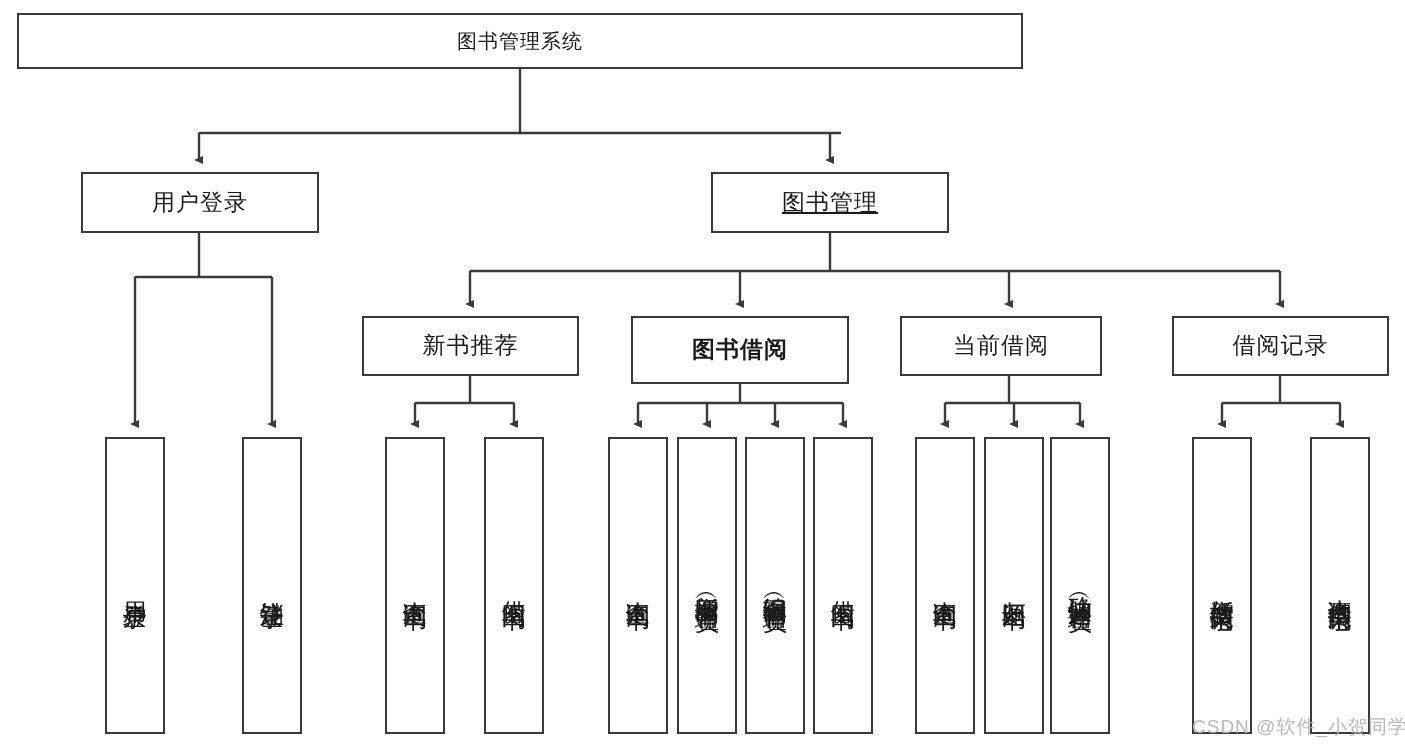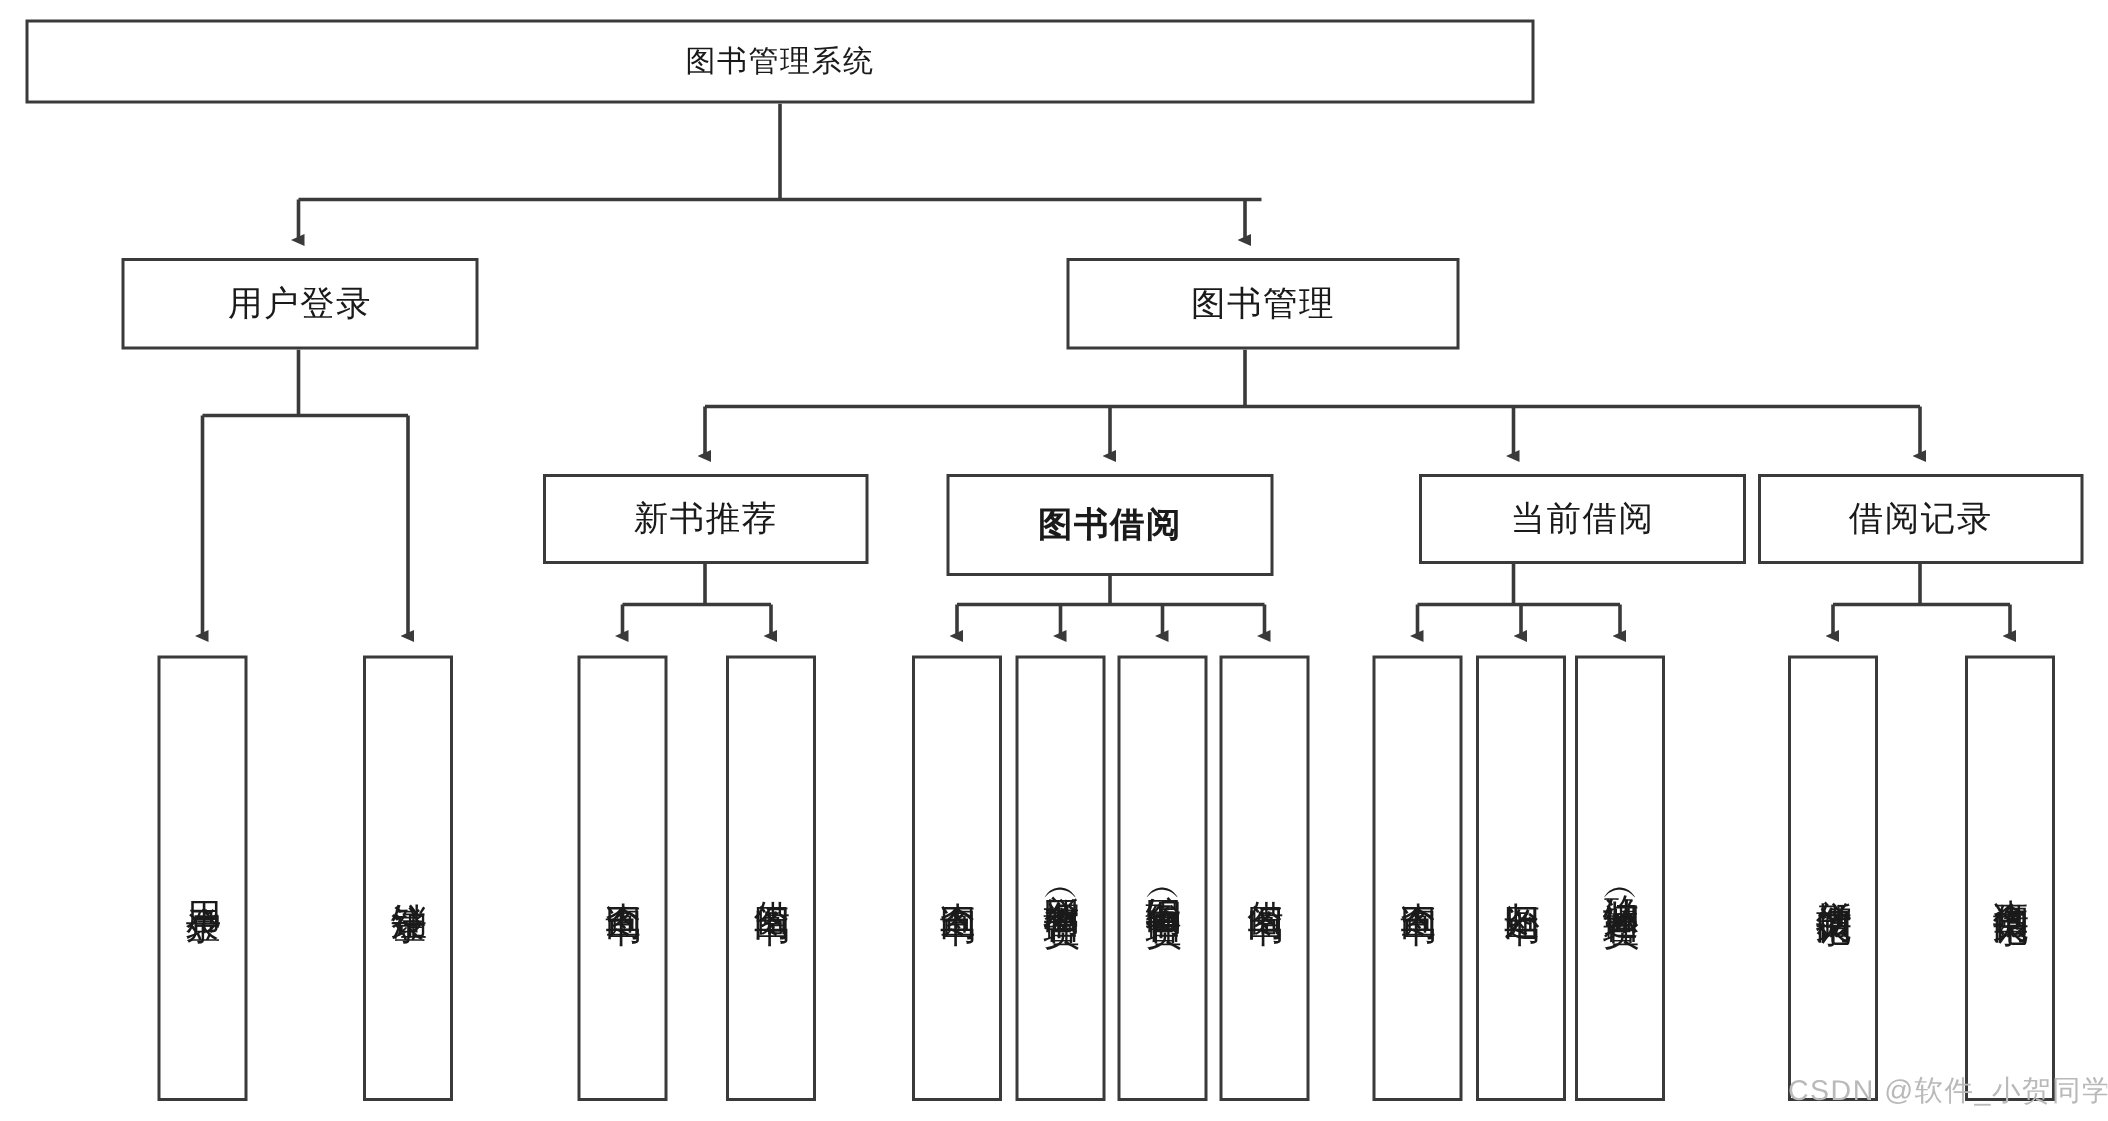--- a/index.html
+++ b/index.html
@@ -125,31 +125,31 @@
     </g>
   </svg>
 
   <div class="node node-h node-root" style="left:17px; top:13px; width:1006px; height:56px;">
     <span>图书管理系统</span>
   </div>
 
   <div class="node node-h" style="left:81px; top:172px; width:238px; height:61px;">
     <span>用户登录</span>
   </div>
-  <div class="node node-h" style="left:711px; top:172px; width:262px; height:61px;">
+  <div class="node node-h" style="left:711px; top:172px; width:238px; height:61px;text-decoration:underline;">
     <span>图书管理</span>
   </div>
 
   <div class="node node-h" style="left:362px; top:316px; width:217px; height:60px;font-family:Liberation Serif, serif;">
     <span>新书推荐</span>
   </div>
   <div class="node node-h" style="left:631px; top:316px; width:218px; height:68px;font-weight:bold;">
     <span>图书借阅</span>
   </div>
-  <div class="node node-h" style="left:946px; top:316px; width:218px; height:60px;">
+  <div class="node node-h" style="left:900px; top:316px; width:202px; height:60px;">
     <span>当前借阅</span>
   </div>
   <div class="node node-h" style="left:1172px; top:316px; width:217px; height:60px;align-items:center;">
     <span>借阅记录</span>
   </div>
 
   <div class="node node-v" style="left:105px; top:437px; width:60px; height:297px;">
     <span class="vlabel">用户登录</span>
   </div>
   <div class="node node-v" style="left:242px; top:437px; width:60px; height:297px;">

